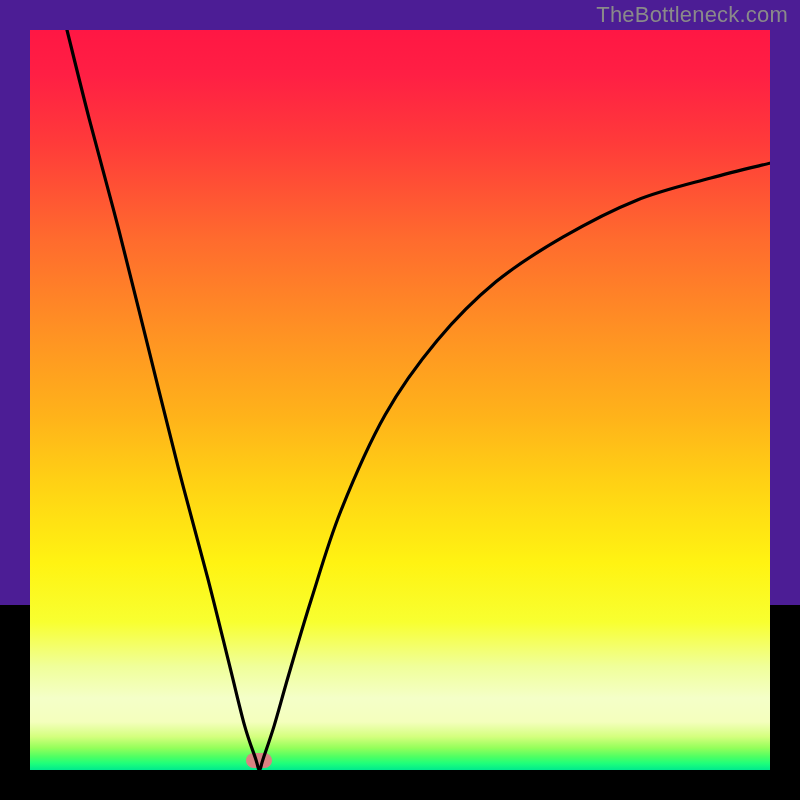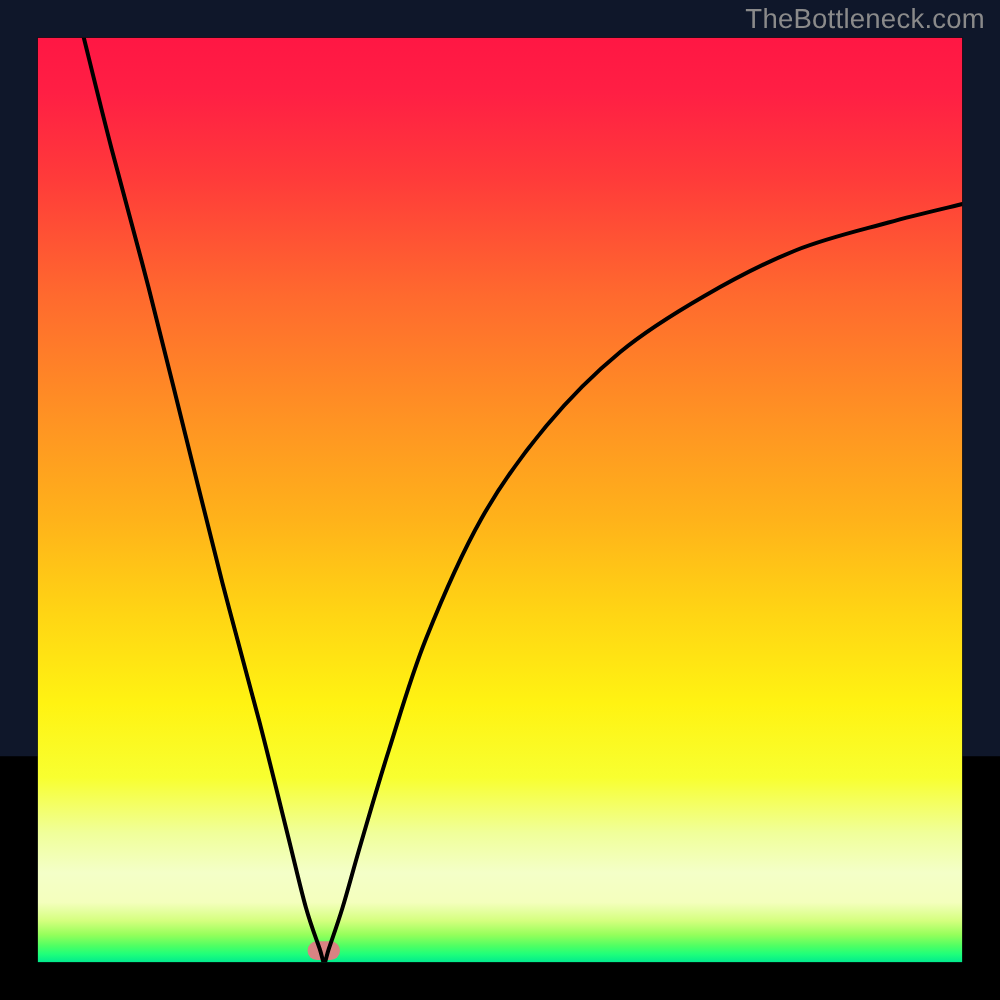--- a/index.html
+++ b/index.html
@@ -8,21 +8,21 @@
     width: 800px;
     height: 800px;
     background: #000;
     font-family: Arial, Helvetica, sans-serif;
     overflow: hidden;
   }
   .stage {
     position: relative;
     width: 800px;
     height: 605px;
-    background: #0f172a;
+    background: #4c1d95;
   }
   .attribution {
     position: absolute;
     top: 2px;
     right: 12px;
     color: #8a8a8a;
     font-size: 22px;
     font-weight: 400;
     letter-spacing: 0.2px;
     z-index: 5;

